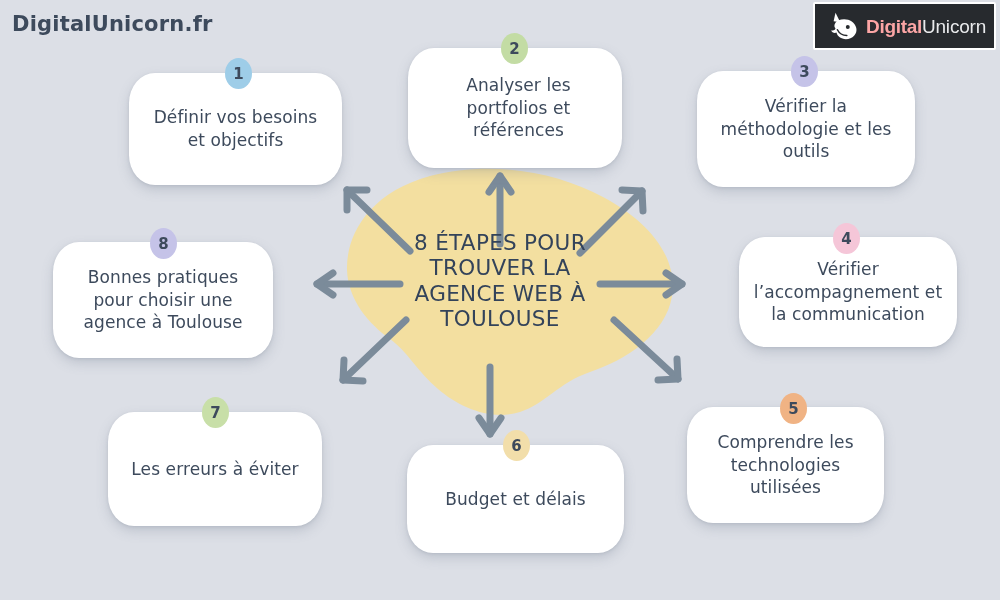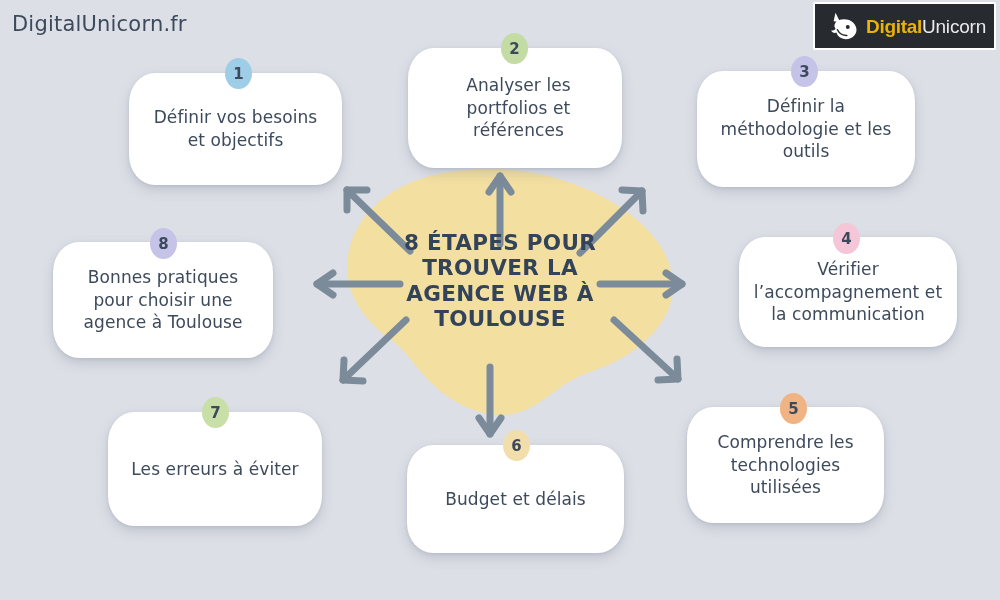--- a/index.html
+++ b/index.html
@@ -25,21 +25,21 @@
 
   
   .brand-text {
     position: absolute;
     left: 12px;
     top: 12px;
     font-family: "DejaVu Sans", sans-serif;
     font-size: 21px;
     color: #3d4a5c;
     letter-spacing: 0.2px;
-    font-weight: 400;
+    font-weight: 700;
     white-space: nowrap;
   }
 
   .logo-box {
     position: absolute;
     right: 4px;
     top: 2px;
     width: 183px;
     height: 48px;
     background: #272a2e;
@@ -57,39 +57,39 @@
     flex: 0 0 auto;
     margin-right: 3px;
     display: block;
   }
   .logo-word {
     font-family: "Liberation Sans", sans-serif;
     font-size: 19px;
     white-space: nowrap;
     line-height: 1;
   }
-  .logo-word .lw-bold { color: #eab308; font-weight: 700; letter-spacing: -0.3px;}
+  .logo-word .lw-bold { color: #fca5a5; font-weight: 700; letter-spacing: -0.3px;}
   .logo-word .lw-light { color: #e9eaec; font-weight: 300; letter-spacing: -0.2px;}
 
   
   #blob-layer {
     position: absolute;
     left: 0; top: 0;
     width: 1000px; height: 600px;
     pointer-events: none;
   }
 
   .center-title {
     position: absolute;
     left: 388px;
     top: 230px;
     width: 224px;
     text-align: center;
     font-family: "DejaVu Sans", sans-serif;
-    font-weight: 700;
+    font-weight: 400;
     font-size: 21.5px;
     line-height: 1.18;
     letter-spacing: 0.3px;
     color: #33435a;
     text-transform: uppercase;
   }
 
   
   .card {
     position: absolute;
@@ -254,21 +254,21 @@
       <div>portfolios et</div>
       <div>références</div>
     </div>
   </div>
 
   <div class="badge" id="badge-3" style="background: rgb(197, 195, 232);">
     <span>3</span>
   </div>
   <div class="card" id="card-3">
     <div class="card-text">
-      <div>Définir la</div>
+      <div>Vérifier la</div>
       <div>méthodologie et les</div>
       <div>outils</div>
     </div>
   </div>
 
   <div class="badge" id="badge-4" style="background: rgb(245, 198, 216);">
     <span>4</span>
   </div>
   <div class="card" id="card-4">
     <div class="card-text">

